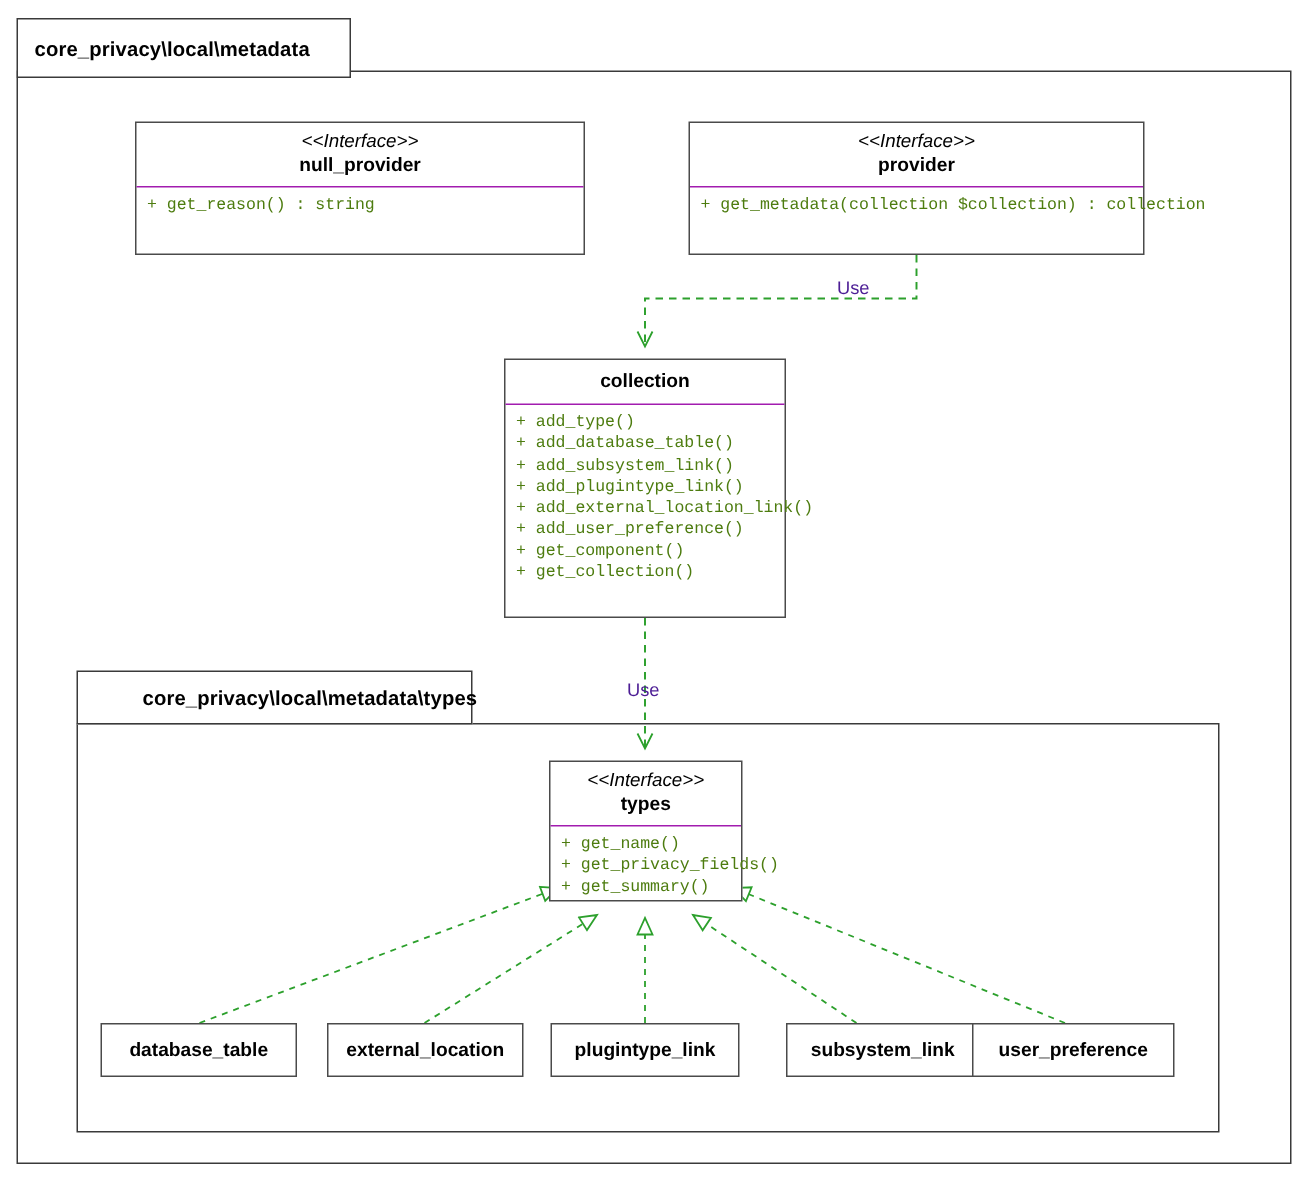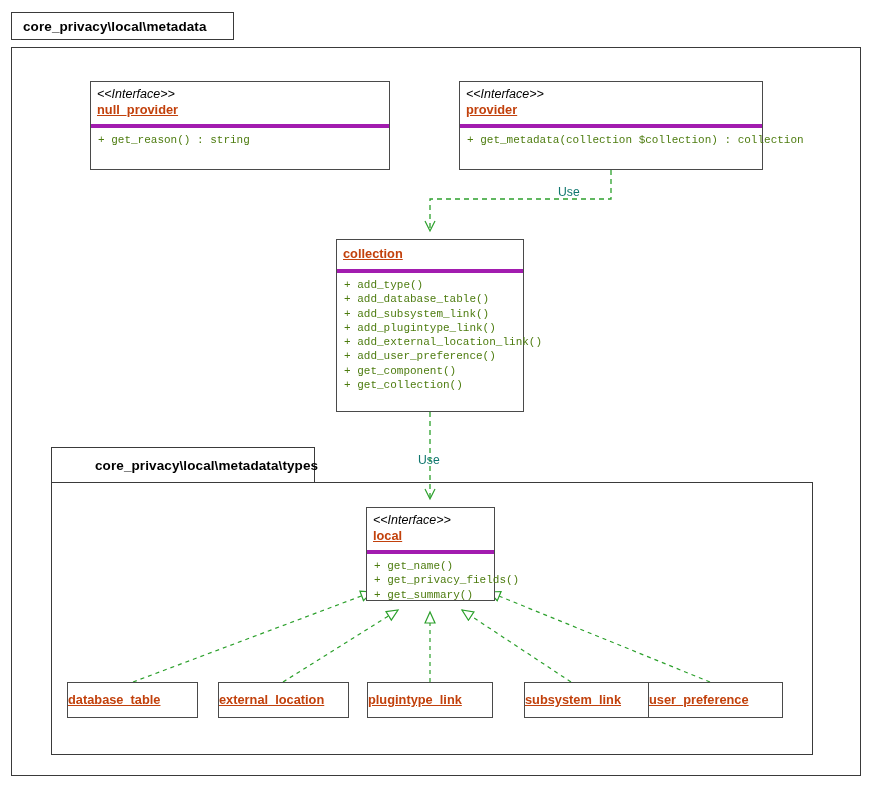--- a/index.html
+++ b/index.html
@@ -53,36 +53,35 @@
   
   .clsbox {
     position: absolute;
     box-sizing: border-box;
     border: 1.3px solid #4a4a4a;
     background: #ffffff;
     z-index: 2;
   }
   .cls-header {
     box-sizing: border-box;
-    text-align: left;
+    text-align: center;
     padding: 5px 6px 6px 6px;
-    border-bottom: 4px solid #a21caf;
+    border-bottom: 1px solid #a21caf;
   }
   .stereotype {
     font-size: 12.5px;
     font-style: italic;
     color: #000000;
     line-height: 15px;
   }
   .cls-name {
     font-size: 12.8px;
     font-weight: bold;
-    color: #c2410c;
+    color: #000000;
     line-height: 16px;
-    text-decoration: underline;
   }
   .cls-body {
     box-sizing: border-box;
     padding: 5px 0 5px 7px;
   }
   .member {
     font-size: 11px;
     line-height: 14.3px;
     color: #4d7c0f;
     white-space: nowrap;
@@ -90,43 +89,44 @@
   }
 
   
   .simplebox {
     position: absolute;
     box-sizing: border-box;
     border: 1.3px solid #4a4a4a;
     background: #ffffff;
     display: flex;
     align-items: center;
+    justify-content: center;
     z-index: 2;
   }
   .simplebox .cls-name {
     font-size: 12.8px;
   }
 
   
   .edge-label {
     position: absolute;
     font-size: 12.2px;
-    color: #0f766e;
+    color: #4c1d95;
     background: transparent;
     white-space: nowrap;
     z-index: 4;
   }
 </style>
 </head>
 <body>
 
 <div id="canvas">
 
   <div class="package" style="left:11px; top:47px; width:850px; height:729px;"></div>
-  <div class="package-tab" style="left:11px; top:12px; width:223px; height:28px;">
+  <div class="package-tab" style="left:11px; top:12px; width:223px; height:40px;">
     <span>core_privacy\local\metadata</span>
   </div>
 
   <div class="package" style="left:51px; top:482px; width:762px; height:273px;"></div>
   <div class="package-tab" style="left:51px; top:447px; width:264px; height:36px;padding-left:43px;">
     <span>core_privacy\local\metadata\types</span>
   </div>
 
   <svg class="edges" viewBox="0 0 871 801" xmlns="http://www.w3.org/2000/svg">
     <defs>
@@ -201,21 +201,21 @@
       <div class="member">+ add_external_location_link()</div>
       <div class="member">+ add_user_preference()</div>
       <div class="member">+ get_component()</div>
       <div class="member">+ get_collection()</div>
     </div>
   </div>
 
   <div class="clsbox" style="left:366px; top:507px; width:129px; height:94px;">
     <div class="cls-header">
       <div class="stereotype">&lt;&lt;Interface&gt;&gt;</div>
-      <div class="cls-name">local</div>
+      <div class="cls-name">types</div>
     </div>
     <div class="cls-body">
       <div class="member">+ get_name()</div>
       <div class="member">+ get_privacy_fields()</div>
       <div class="member">+ get_summary()</div>
     </div>
   </div>
 
   <div class="simplebox" style="left:67px; top:682px; width:131px; height:36px;">
     <span class="cls-name">database_table</span>

